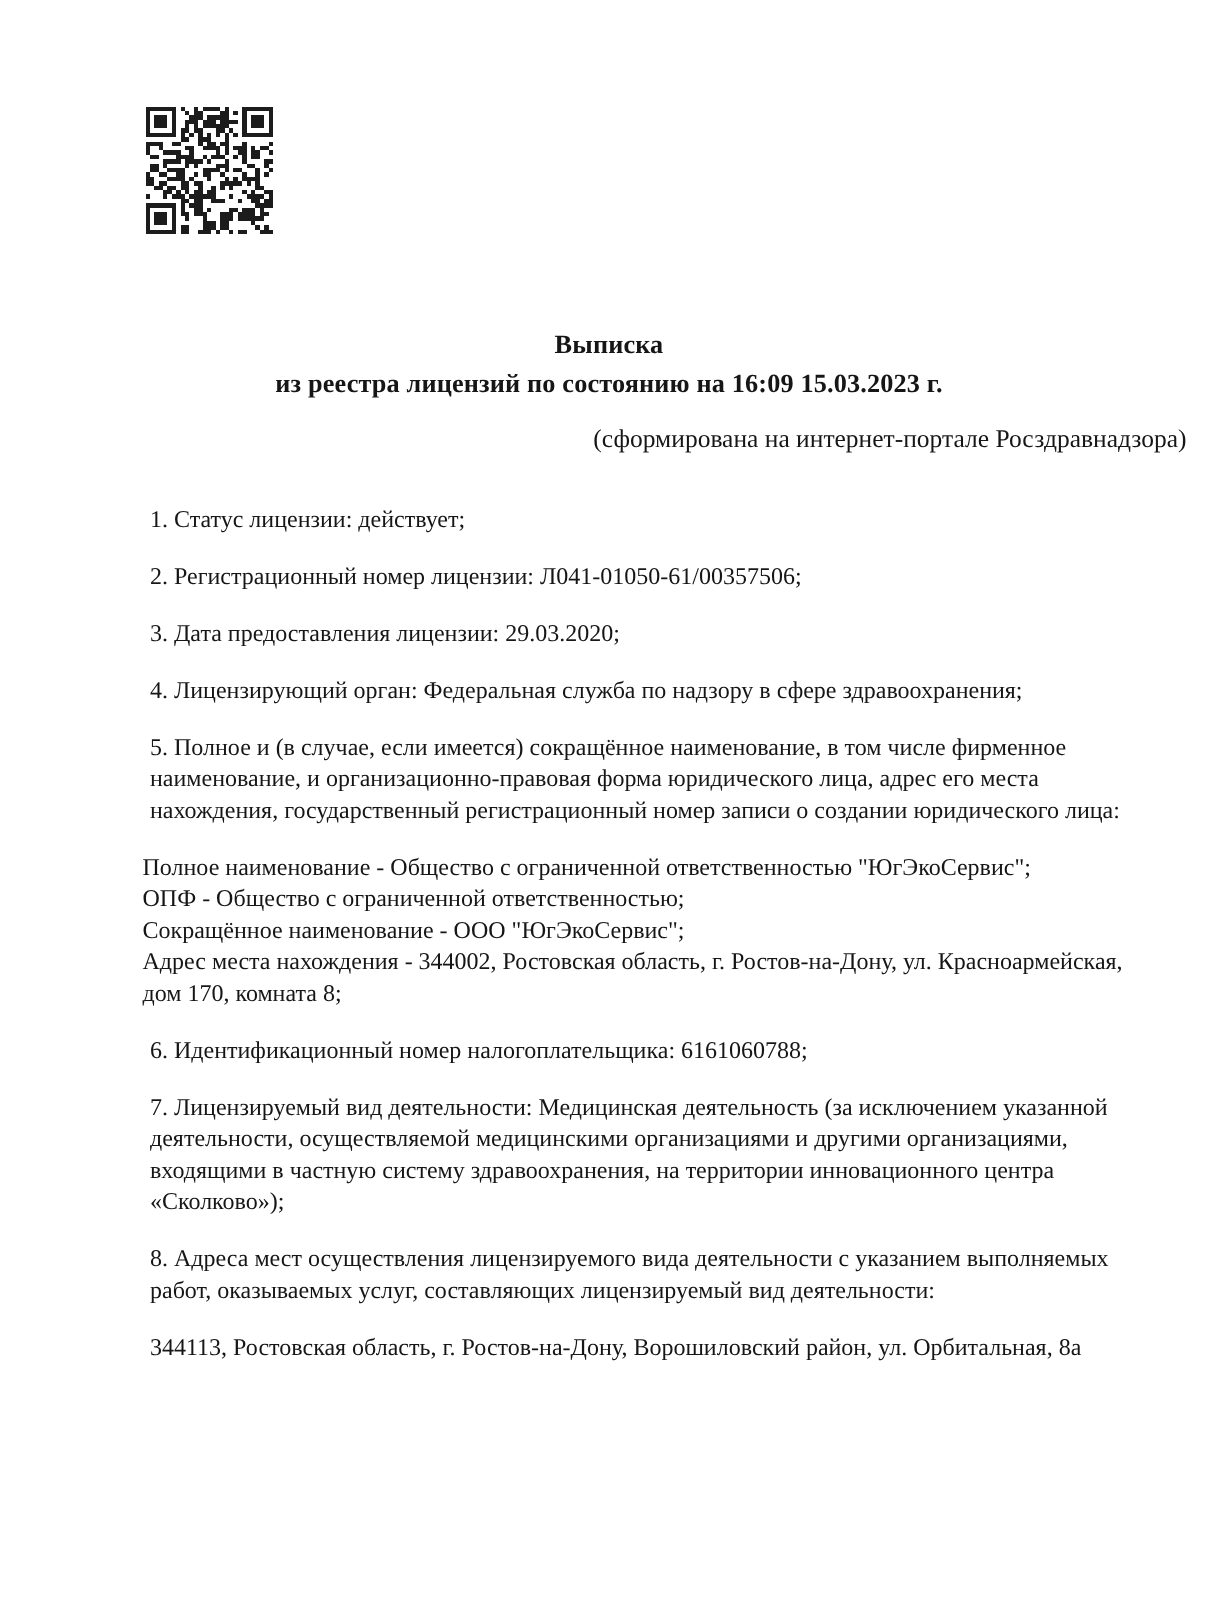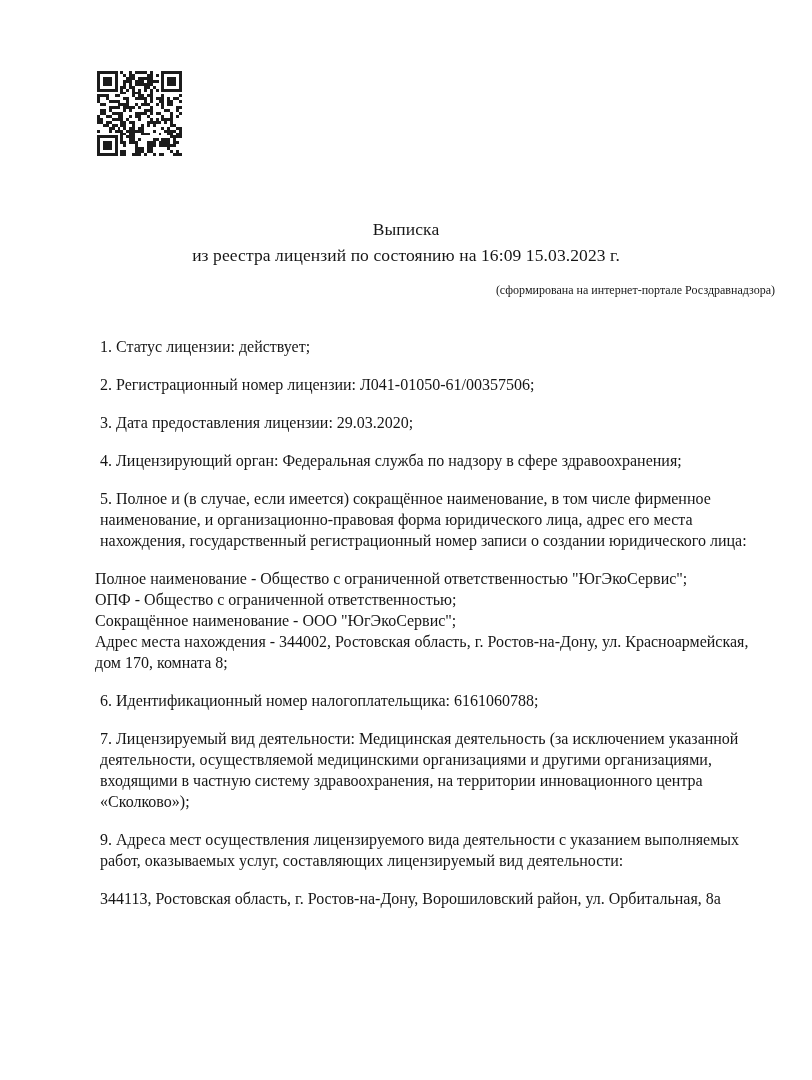--- a/index.html
+++ b/index.html
@@ -26,32 +26,32 @@
     top: 71px;
     width: 85px;
     height: 85px;
   }
   .title-block {
     position: absolute;
     left: 66px;
     top: 216px;
     width: 680px;
     text-align: center;
-    font-weight: normal;
+    font-weight: bold;
     font-size: 17.5px;
     line-height: 26px;
     letter-spacing: 0.1px;
   }
   .subtitle {
     position: absolute;
-    left: 65px;
+    left: 81px;
     top: 283px;
     width: 710px;
     text-align: right;
-    font-size: 12px;
+    font-size: 17px;
   }
   .doc-body {
     position: absolute;
     left: 95px;
     top: 336px;
     width: 680px;
     font-size: 16px;
     line-height: 21px;
   }
   .doc-body p {
@@ -411,17 +411,17 @@
 
     <div class="line-group">
       <div>Полное наименование - Общество с ограниченной ответственностью "ЮгЭкоСервис";</div>
       <div>ОПФ - Общество с ограниченной ответственностью;</div>
       <div>Сокращённое наименование - ООО "ЮгЭкоСервис";</div>
       <div>Адрес места нахождения - 344002, Ростовская область, г. Ростов-на-Дону, ул. Красноармейская, дом 170, комната 8;</div>
     </div>
 
     <p>6. Идентификационный номер налогоплательщика: 6161060788;</p>
     <p>7. Лицензируемый вид деятельности: Медицинская деятельность (за исключением указанной деятельности, осуществляемой медицинскими организациями и другими организациями, входящими в частную систему здравоохранения, на территории инновационного центра «Сколково»);</p>
-    <p>9. Адреса мест осуществления лицензируемого вида деятельности с указанием выполняемых работ, оказываемых услуг, составляющих лицензируемый вид деятельности:</p>
+    <p>8. Адреса мест осуществления лицензируемого вида деятельности с указанием выполняемых работ, оказываемых услуг, составляющих лицензируемый вид деятельности:</p>
     <p>344113, Ростовская область, г. Ростов-на-Дону, Ворошиловский район, ул. Орбитальная, 8а</p>
   </div>
 
 </div>
 
 </body></html>

